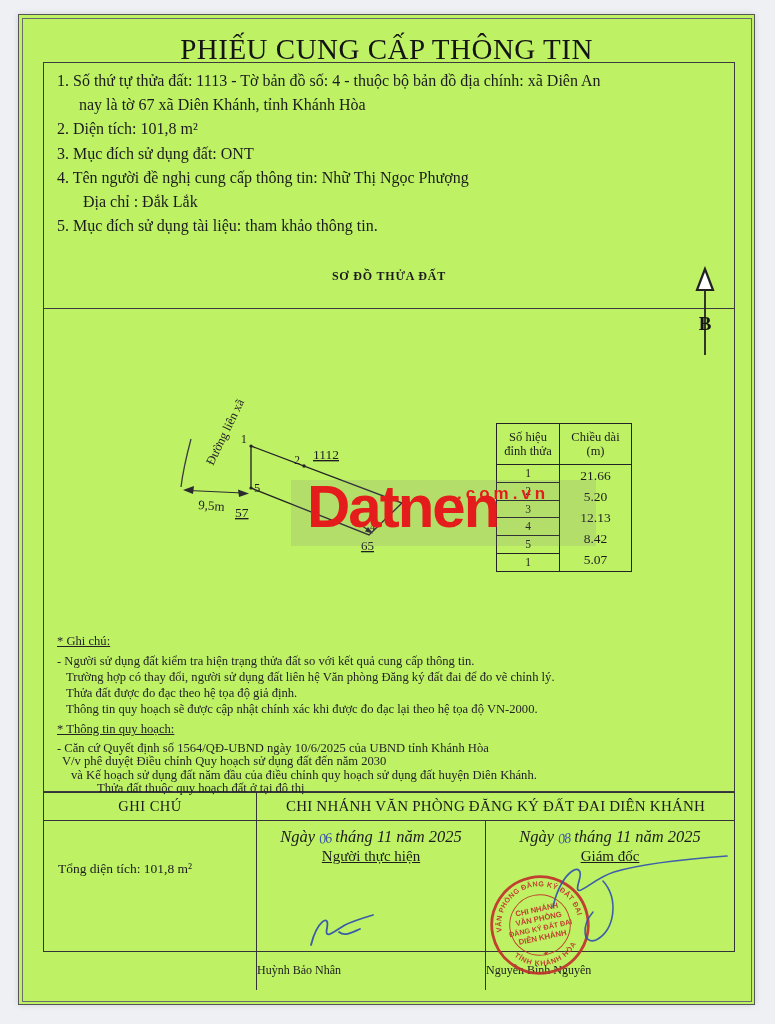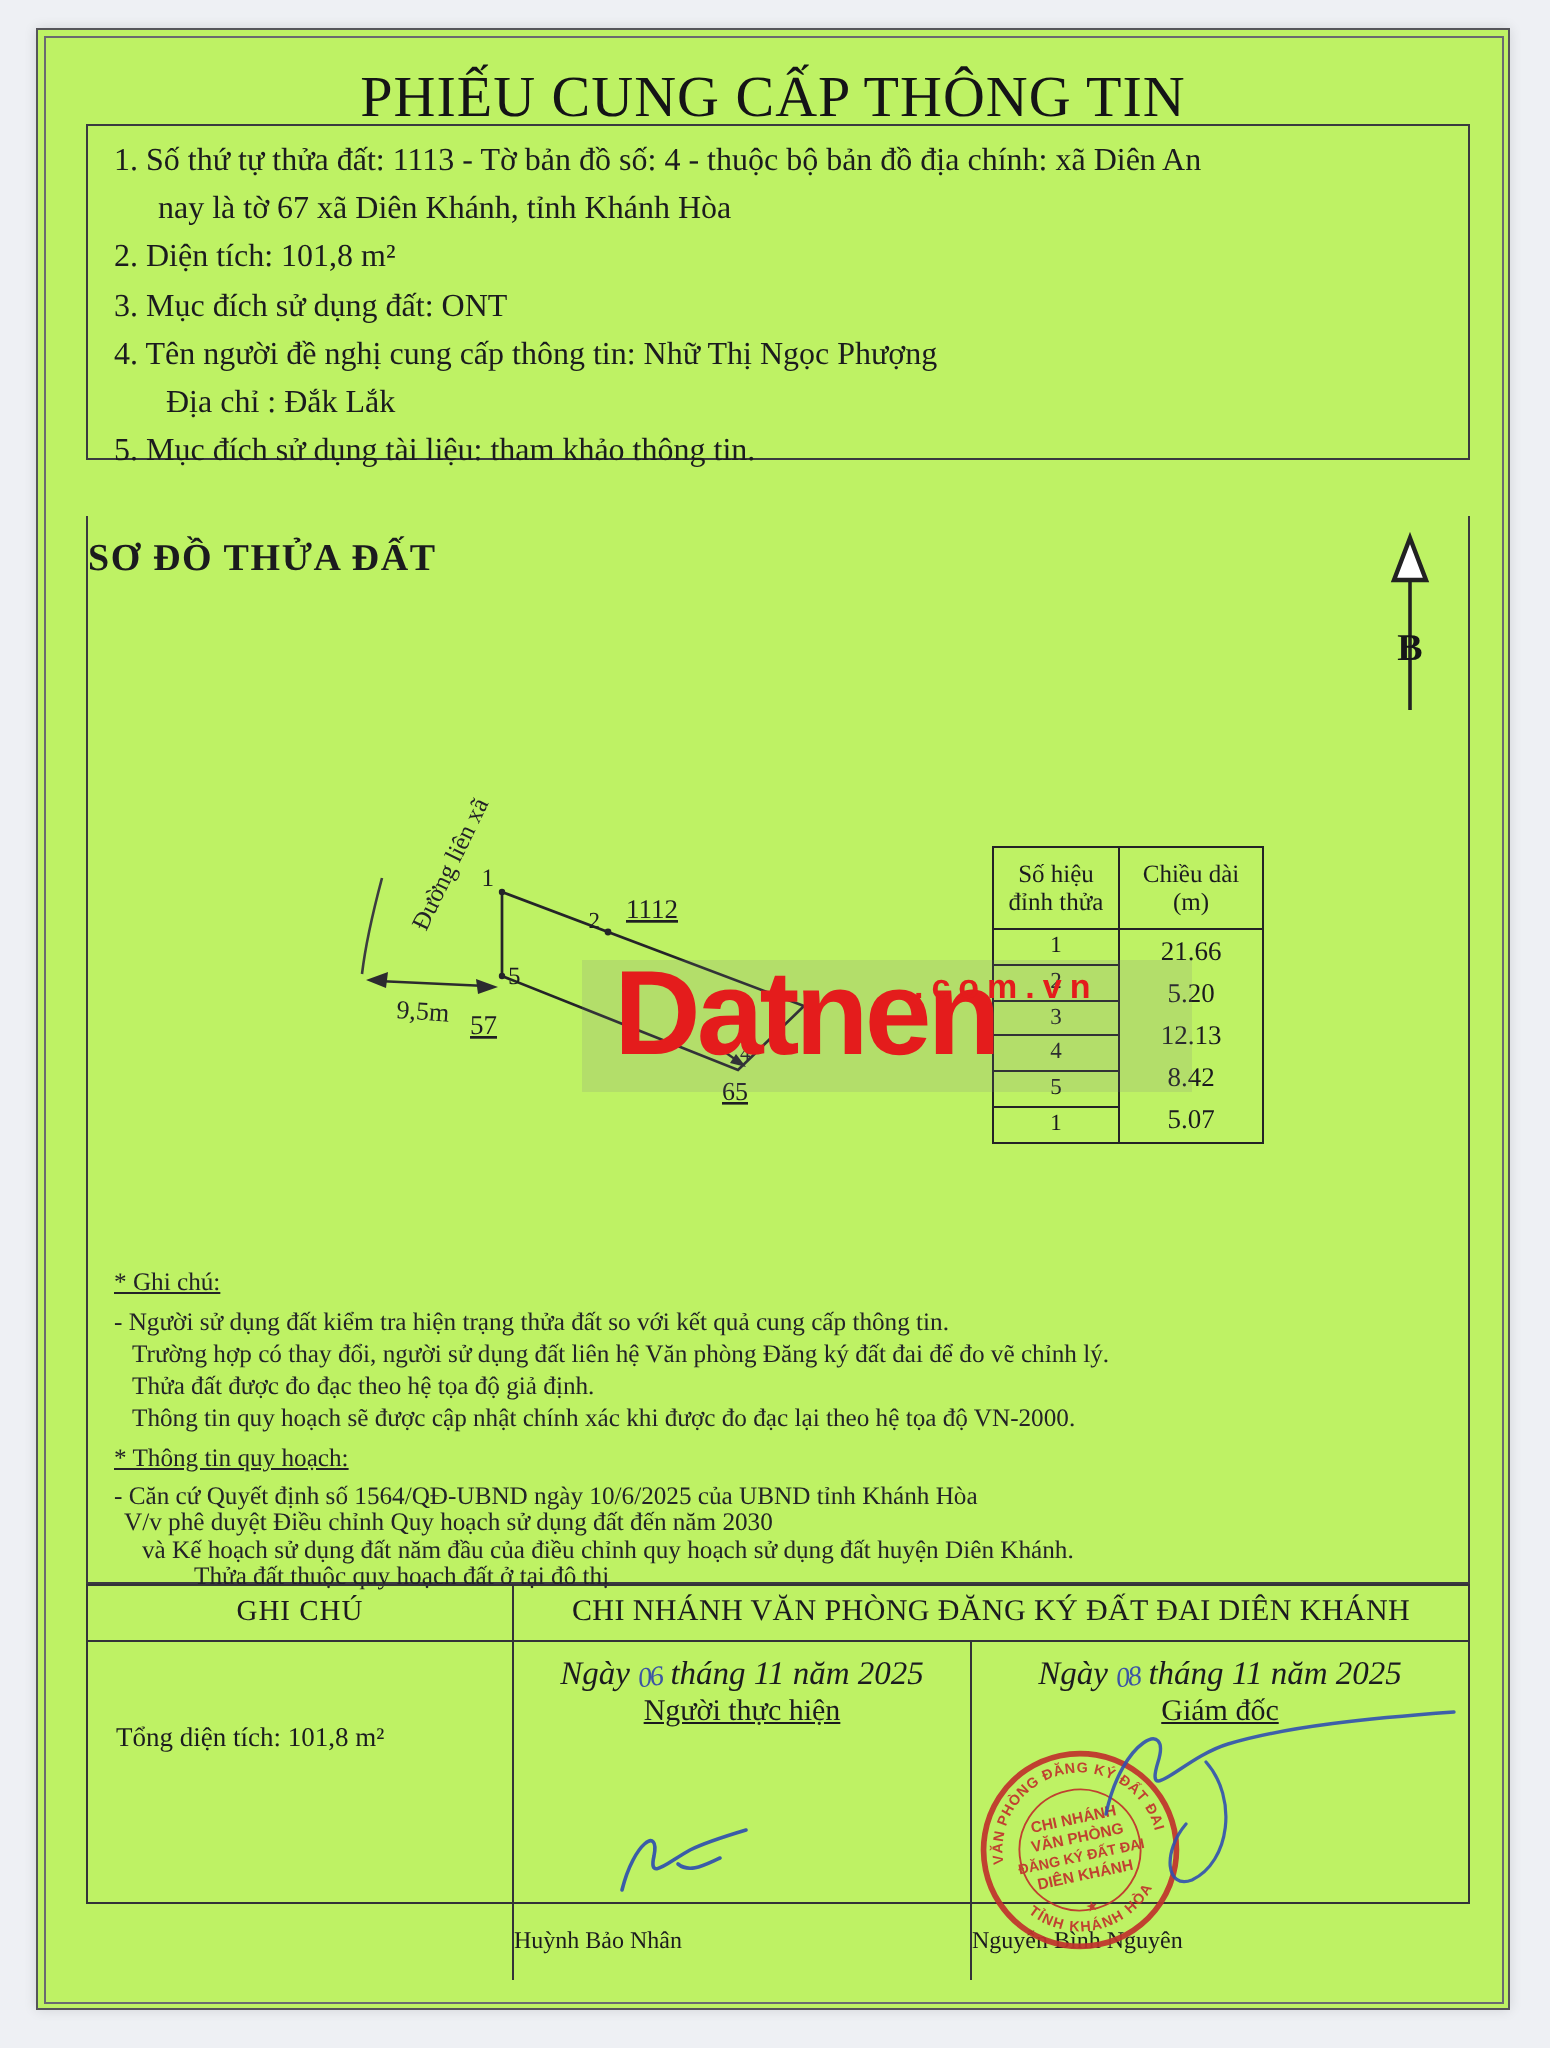--- a/index.html
+++ b/index.html
@@ -23,36 +23,36 @@
     font-size:29px;letter-spacing:.5px;color:#141416;white-space:nowrap;
   }
   .esign{
     position:absolute;left:344px;top:13px;width:400px;
     color:#c1332c;font-size:11px;line-height:13.5px;
     font-family:"Liberation Serif","DejaVu Serif",serif;
   }
 
   
   .box1{
-    position:absolute;left:24px;top:47px;width:692px;height:168px;
+    position:absolute;left:24px;top:47px;width:692px;height:247px;
     border:1.2px solid #3a3a3f;box-sizing:border-box;
     padding:6px 10px 0 13px;
   }
   .info-line{font-size:16px;line-height:24.2px;white-space:nowrap;}
   .info-line.ind1{padding-left:22px;}
   .info-line.ind2{padding-left:26px;}
 
   
   .box2{
     position:absolute;left:24px;top:243px;width:692px;height:534px;
     border:1.2px solid #3a3a3f;border-top:none;box-sizing:border-box;
   }
   .map-title{
-    position:absolute;top:11px;left:0;width:100%;text-align:left;
-    font-weight:bold;font-size:19px;letter-spacing:.8px;
+    position:absolute;top:11px;left:0;width:100%;text-align:center;
+    font-weight:bold;font-size:12px;letter-spacing:.8px;
   }
   .north{position:absolute;left:642px;top:8px;}
   .parcel-svg{position:absolute;left:78px;top:134px;}
 
   
   .vtable{
     position:absolute;left:452px;top:165px;width:136px;height:149px;
     border:1.5px solid #232326;box-sizing:border-box;font-size:12.5px;
   }
   .vt-head{display:flex;height:40px;border-bottom:1.2px solid #232326;}

